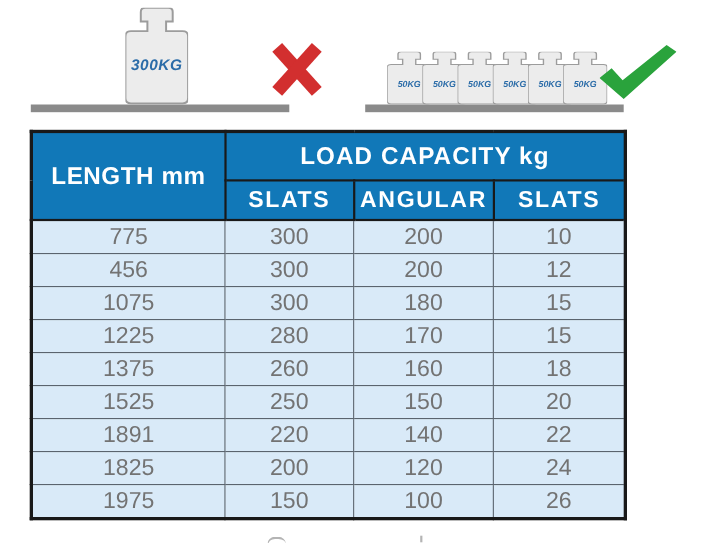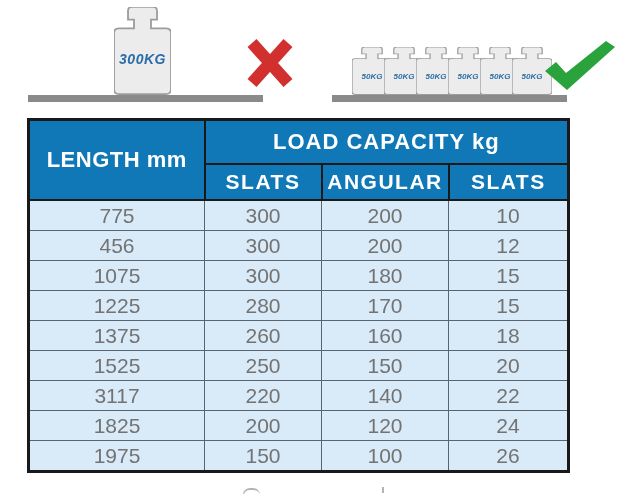--- a/index.html
+++ b/index.html
@@ -172,21 +172,21 @@
         <td>160</td>
         <td>18</td>
       </tr>
       <tr>
         <td>1525</td>
         <td>250</td>
         <td>150</td>
         <td>20</td>
       </tr>
       <tr>
-        <td>3117</td>
+        <td>1891</td>
         <td>220</td>
         <td>140</td>
         <td>22</td>
       </tr>
       <tr>
         <td>1825</td>
         <td>200</td>
         <td>120</td>
         <td>24</td>
       </tr>

